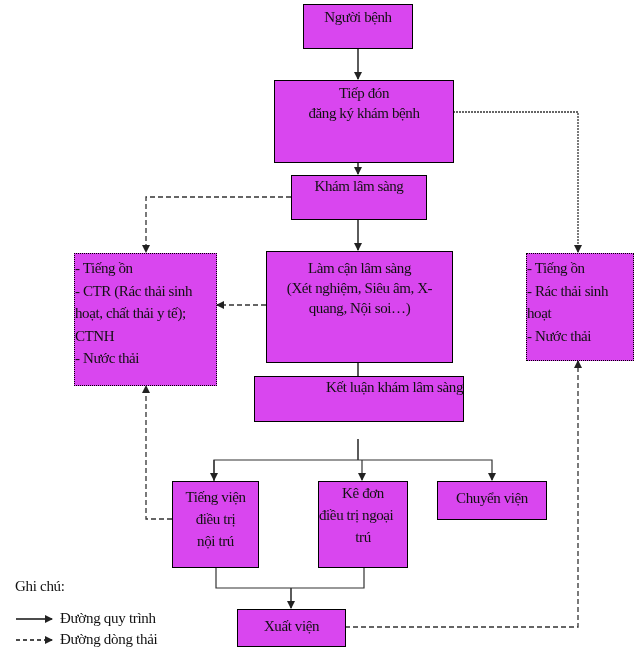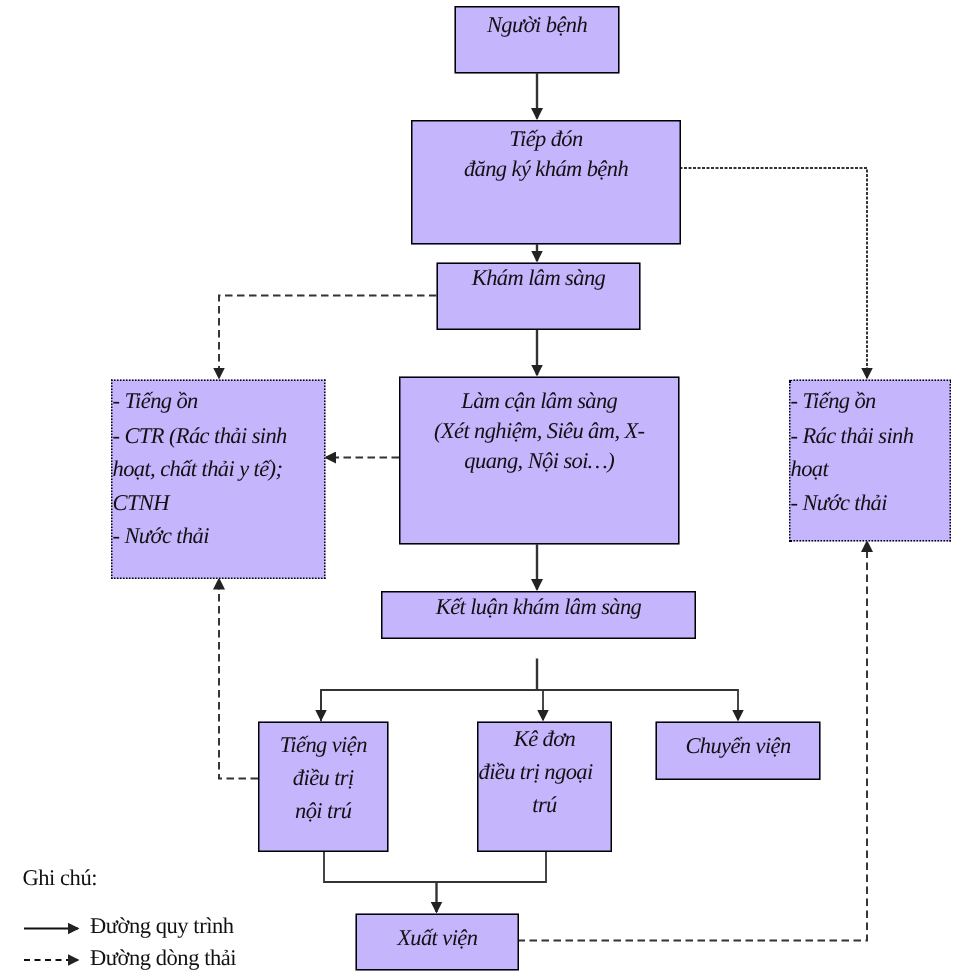--- a/index.html
+++ b/index.html
@@ -1,20 +1,20 @@
 <!DOCTYPE html>
 <html><head>
 <meta charset="utf-8">
 <style>
   html, body { margin: 0; padding: 0; background: #ffffff; }
   body { width: 638px; height: 652px; position: relative; overflow: hidden;
          font-family: "Liberation Serif", "DejaVu Serif", serif; color: #111; }
   #canvas { position: absolute; left: 0; top: 0; width: 638px; height: 652px; }
-  .box { position: absolute; box-sizing: border-box; border: 1px solid #000; background: #c4b5fd;
-         text-align: center; font-size: 15px; line-height: 20px; letter-spacing: -0.4px; font-style: italic; }
+  .box { position: absolute; box-sizing: border-box; border: 1px solid #000; background: #d946ef;
+         text-align: center; font-size: 15px; line-height: 20px; letter-spacing: -0.4px; }
   .box.dotted { border: 1px dotted #000; text-align: left; }
   .box .line { display: block; white-space: nowrap; }
   .legend { position: absolute; font-size: 15px; letter-spacing: -0.3px; white-space: nowrap; text-align: right; }
   svg { position: absolute; left: 0; top: 0; }
 </style>
 </head>
 <body>
 
 <div id="canvas">
 
@@ -77,21 +77,21 @@
     <span class="line">- Nước thải</span>
   </div>
 
   <div class="box dotted" style="left:526px;top:253px;width:108px;height:108px;padding-top:3px;line-height:22.5px;">
     <span class="line">- Tiếng ồn</span>
     <span class="line">- Rác thải sinh</span>
     <span class="line">hoạt</span>
     <span class="line">- Nước thải</span>
   </div>
 
-  <div class="box" style="left:254px;top:394px;width:210px;height:32px;">
+  <div class="box" style="left:254px;top:376px;width:210px;height:46px;text-align:right;">
     <span class="line">Kết luận khám lâm sàng</span>
   </div>
 
   <div class="box" style="left:172px;top:481px;width:87px;height:87px;padding-top:4px;line-height:22px;">
     <span class="line">Tiếng viện</span>
     <span class="line">điều trị</span>
     <span class="line">nội trú</span>
   </div>
 
   <div class="box" style="left:318px;top:481px;width:90px;height:87px;padding-top:0px;line-height:22px;overflow:hidden;">

